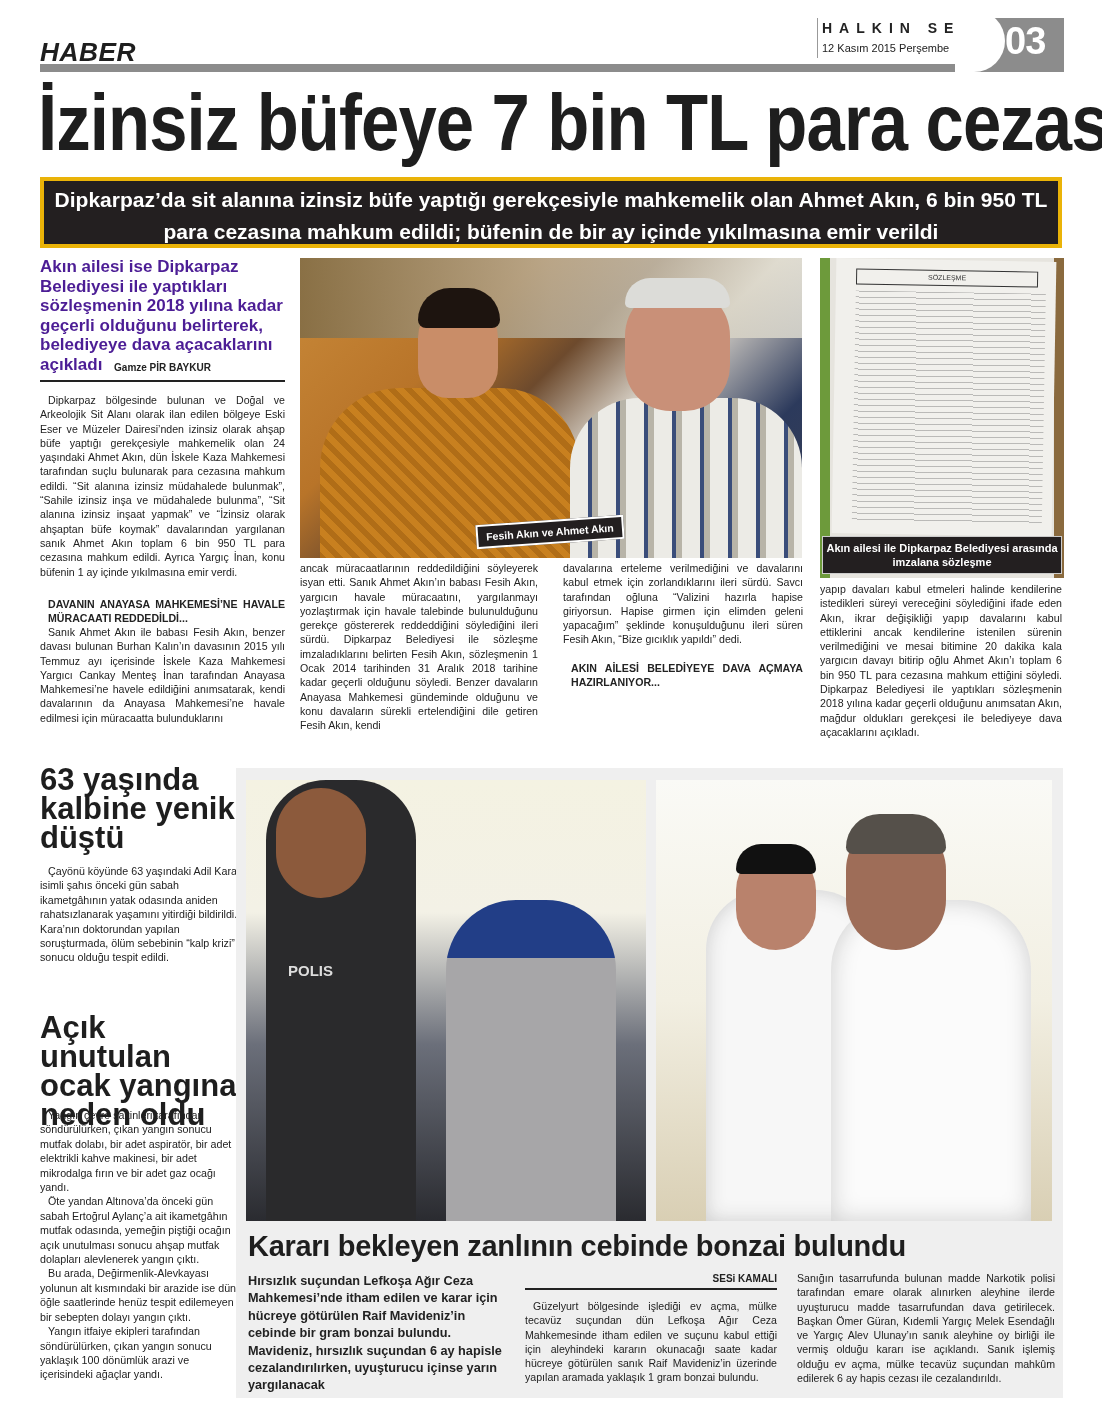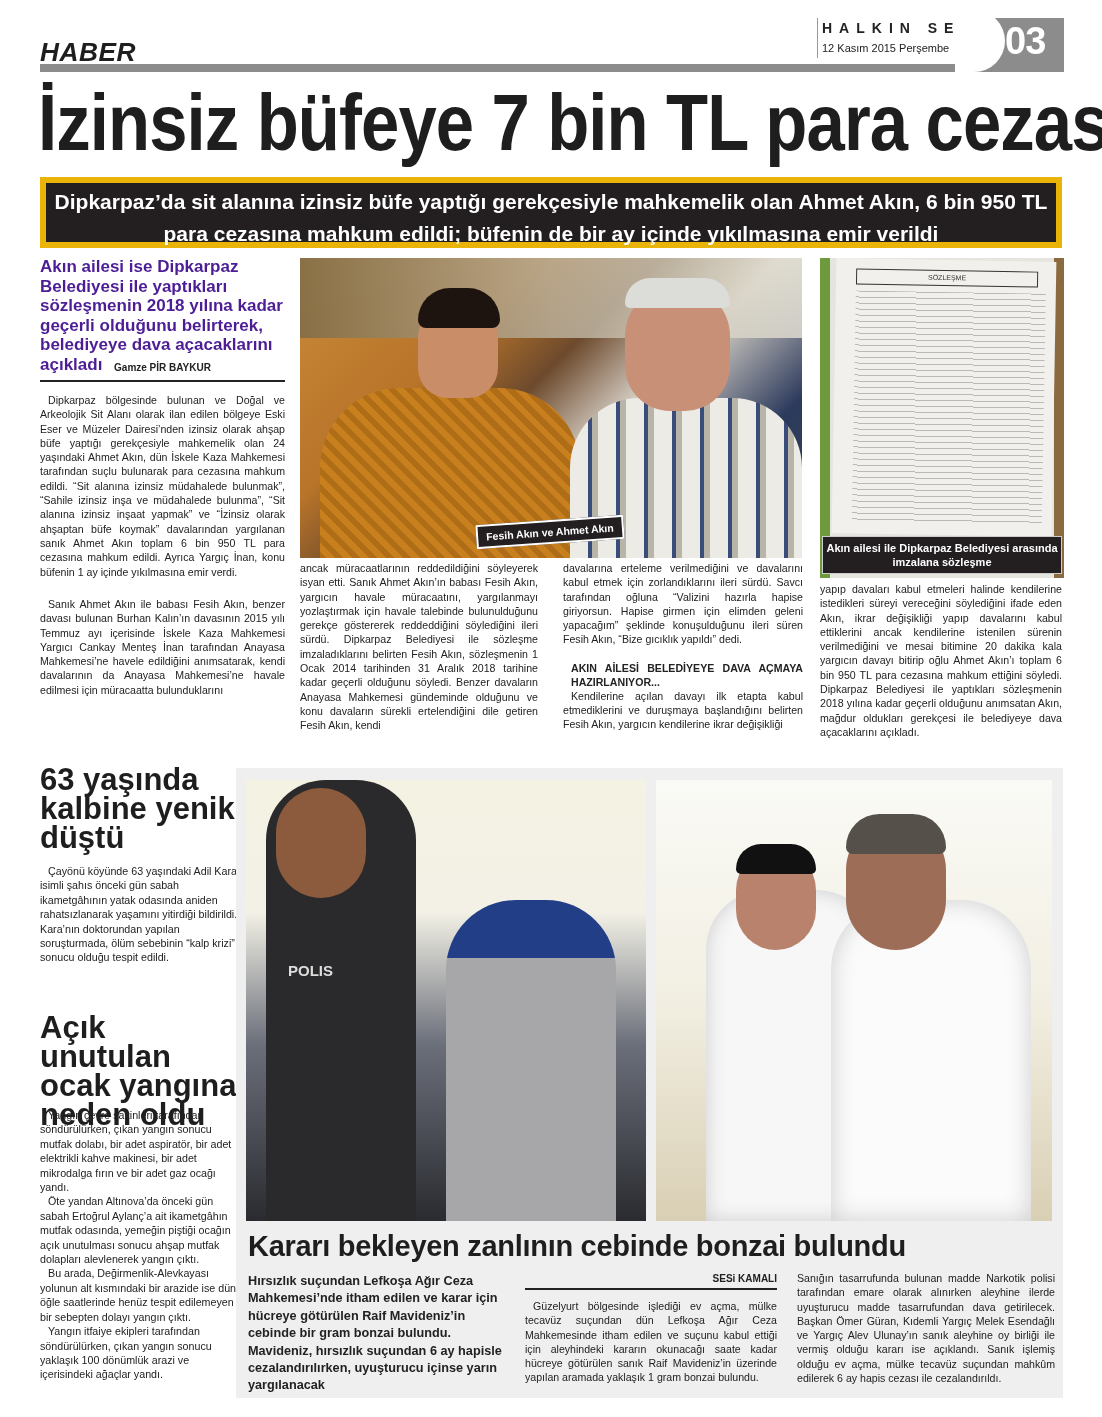--- a/index.html
+++ b/index.html
@@ -12,21 +12,21 @@
   .masthead-divider { left:817px; top:18px; width:1px; height:40px; background:#999; }
   .masthead-name { left:822px; top:20px; font-size:14px; font-weight:bold; letter-spacing:7px; color:#222; }
   .masthead-date { left:822px; top:42px; font-size:11px; font-weight:normal; color:#222; }
   .page-tab { left:968px; top:18px; width:96px; height:54px; background:#8c8c8c; }
   .page-tab-notch { left:955px; top:10px; width:50px; height:62px; background:#fff; border-radius:0 40px 40px 0; }
   .page-number { left:1005px; top:20px; font-size:38px; font-weight:bold; color:#fff; letter-spacing:-1px; }
 
   
   .headline { left:38px; top:82px; width:1030px; font-family:"Liberation Sans", sans-serif; font-weight:bold; font-size:80px; line-height:82px; color:#1e1e1e; transform:scaleX(0.86); transform-origin:left; white-space:nowrap; letter-spacing:-1px; }
 
-  .deck { left:40px; top:177px; width:1022px; height:71px; background:#231f20; border:6px solid #eab308; color:#fff; font-weight:bold; font-size:21px; line-height:32px; text-align:center; padding:3px 8px; box-sizing:border-box; }
+  .deck { left:40px; top:177px; width:1022px; height:71px; background:#231f20; border:4px solid #eab308; color:#fff; font-weight:bold; font-size:21px; line-height:32px; text-align:center; padding:3px 8px; box-sizing:border-box; }
 
   
   .lede { left:40px; top:257px; width:245px; font-weight:bold; font-size:17px; line-height:19.5px; color:#4c1d95; }
   .byline { left:40px; top:362px; width:245px; text-align:center; font-weight:bold; font-size:10px; color:#222; }
   .byline-rule { left:40px; top:380px; width:245px; height:2px; background:#222; }
   .body { font-size:10.6px; line-height:14.3px; text-align:justify; color:#222; }
   .body p { margin:0; text-indent:8px; }
   .subhead { font-weight:bold; font-size:10.6px; line-height:14px; margin:0 0 0 8px; color:#222; }
 
   .col1 { left:40px; top:393px; width:245px; }
@@ -98,20 +98,21 @@
 <h1 class="abs headline" style="margin:0">İzinsiz büfeye 7 bin TL para cezası</h1>
 <div class="abs deck">Dipkarpaz’da sit alanına izinsiz büfe yaptığı gerekçesiyle mahkemelik olan Ahmet Akın, 6 bin 950 TL para cezasına mahkum edildi; büfenin de bir ay içinde yıkılmasına emir verildi</div>
 
 <div class="abs lede">Akın ailesi ise Dipkarpaz Belediyesi ile yaptıkları sözleşmenin 2018 yılına kadar geçerli olduğunu belirterek, belediyeye dava açacaklarını açıkladı</div>
 <div class="abs byline">Gamze PİR BAYKUR</div>
 <div class="abs byline-rule"></div>
 <div class="abs body col1">
   <p>Dipkarpaz bölgesinde bulunan ve Doğal ve Arkeolojik Sit Alanı olarak ilan edilen bölgeye Eski Eser ve Müzeler Dairesi’nden izinsiz olarak ahşap büfe yaptığı gerekçesiyle mahkemelik olan 24 yaşındaki Ahmet Akın, dün İskele Kaza Mahkemesi tarafından suçlu bulunarak para cezasına mahkum edildi. “Sit alanına izinsiz müdahalede bulunmak”, “Sahile izinsiz inşa ve müdahalede bulunma”, “Sit alanına izinsiz inşaat yapmak” ve “İzinsiz olarak ahşaptan büfe koymak” davalarından yargılanan sanık Ahmet Akın toplam 6 bin 950 TL para cezasına mahkum edildi. Ayrıca Yargıç İnan, konu büfenin 1 ay içinde yıkılmasına emir verdi.</p>
 </div>
 <div class="abs body col1b">
+  <div class="subhead">DAVANIN ANAYASA MAHKEMESİ’NE HAVALE MÜRACAATI REDDEDİLDİ...</div>
   <p>Sanık Ahmet Akın ile babası Fesih Akın, benzer davası bulunan Burhan Kalın’ın davasının 2015 yılı Temmuz ayı içerisinde İskele Kaza Mahkemesi Yargıcı Cankay Menteş İnan tarafından Anayasa Mahkemesi’ne havele edildiğini anımsatarak, kendi davalarının da Anayasa Mahkemesi’ne havale edilmesi için müracaatta bulunduklarını</p>
 </div>
 
 <div class="abs photo photo-main">
   <div class="bg"></div>
   <div class="p-body1"></div>
   <div class="p-head1"></div>
   <div class="p-hair1"></div>
   <div class="p-body2"></div>
   <div class="p-head2"></div>
@@ -127,21 +128,20 @@
   <div class="doc-caption">Akın ailesi ile Dipkarpaz Belediyesi arasında imzalana sözleşme</div>
 </div>
 
 <div class="abs body col2">
   <p style="text-indent:0">ancak müracaatlarının reddedildiğini söyleyerek isyan etti. Sanık Ahmet Akın’ın babası Fesih Akın, yargıcın havale müracaatını, yargılanmayı yozlaştırmak için havale talebinde bulunulduğunu gerekçe göstererek reddeddiğini söylediğini ileri sürdü. Dipkarpaz Belediyesi ile sözleşme imzaladıklarını belirten Fesih Akın, sözleşmenin 1 Ocak 2014 tarihinden 31 Aralık 2018 tarihine kadar geçerli olduğunu söyledi. Benzer davaların Anayasa Mahkemesi gündeminde olduğunu ve konu davaların sürekli ertelendiğini dile getiren Fesih Akın, kendi</p>
 </div>
 <div class="abs body col3">
   <p style="text-indent:0">davalarına erteleme verilmediğini ve davalarını kabul etmek için zorlandıklarını ileri sürdü. Savcı tarafından oğluna “Valizini hazırla hapise giriyorsun. Hapise girmen için elimden geleni yapacağım” şeklinde konuşulduğunu ileri süren Fesih Akın, “Bize gıcıklık yapıldı” dedi.</p>
   <div style="height:14px"></div>
   <div class="subhead">AKIN AİLESİ BELEDİYEYE DAVA AÇMAYA HAZIRLANIYOR...</div>
-  <p>Kendilerine açılan davayı ilk etapta kabul etmediklerini ve duruşmaya başlandığını belirten Fesih Akın, yargıcın kendilerine ikrar değişikliği</p>
 </div>
 <div class="abs body col4">
   <p style="text-indent:0">yapıp davaları kabul etmeleri halinde kendilerine istedikleri süreyi vereceğini söylediğini ifade eden Akın, ikrar değişikliği yapıp davalarını kabul ettiklerini ancak kendilerine istenilen sürenin verilmediğini ve mesai bitimine 20 dakika kala yargıcın davayı bitirip oğlu Ahmet Akın’ı toplam 6 bin 950 TL para cezasına mahkum ettiğini söyledi. Dipkarpaz Belediyesi ile yaptıkları sözleşmenin 2018 yılına kadar geçerli olduğunu anımsatan Akın, mağdur oldukları gerekçesi ile belediyeye dava açacaklarını açıkladı.</p>
 </div>
 
 <div class="abs side-h side-h1">63 yaşında kalbine yenik düştü</div>
 <div class="abs side-body side-b1">
   <p>Çayönü köyünde 63 yaşındaki Adil Kara isimli şahıs önceki gün sabah ikametgâhının yatak odasında aniden rahatsızlanarak yaşamını yitirdiği bildirildi. Kara’nın doktorundan yapılan soruşturmada, ölüm sebebinin “kalp krizi” sonucu olduğu tespit edildi.</p>
 </div>
 <div class="abs side-h side-h2">Açık unutulan ocak yangına neden oldu</div>

